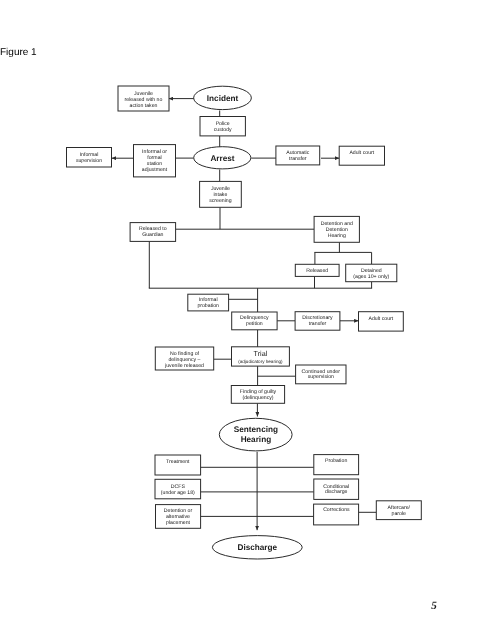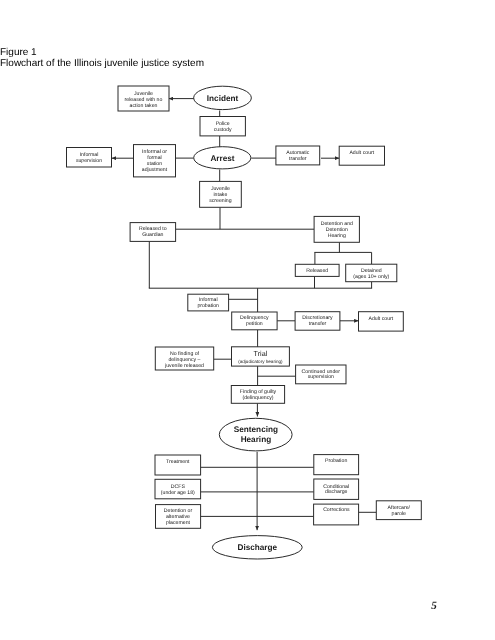--- a/index.html
+++ b/index.html
@@ -15,21 +15,20 @@
   .lbl.mid{font-size:7.2px;}
   .lbl.sm{font-size:4.6px;}
   .ln{stroke:#2b2b2b;stroke-width:1;fill:none;}
 </style>
 </head>
 <body>
 
 <div id="page">
   <div class="title">
     <div>Figure 1</div>
-    <div>Flowchart of the Illinois juvenile justice system</div>
   </div>
 
   <svg width="495" height="640" viewBox="0 0 495 640">
     <defs>
       <marker id="ah" viewBox="0 0 10 9" refX="10" refY="4.5" markerWidth="4.4" markerHeight="4.0" orient="auto-start-reverse" markerUnits="userSpaceOnUse">
         <path d="M 0 0 L 10 4.5 L 0 9 z" fill="#2b2b2b"></path>
       </marker>
     </defs>
 
     <g>

